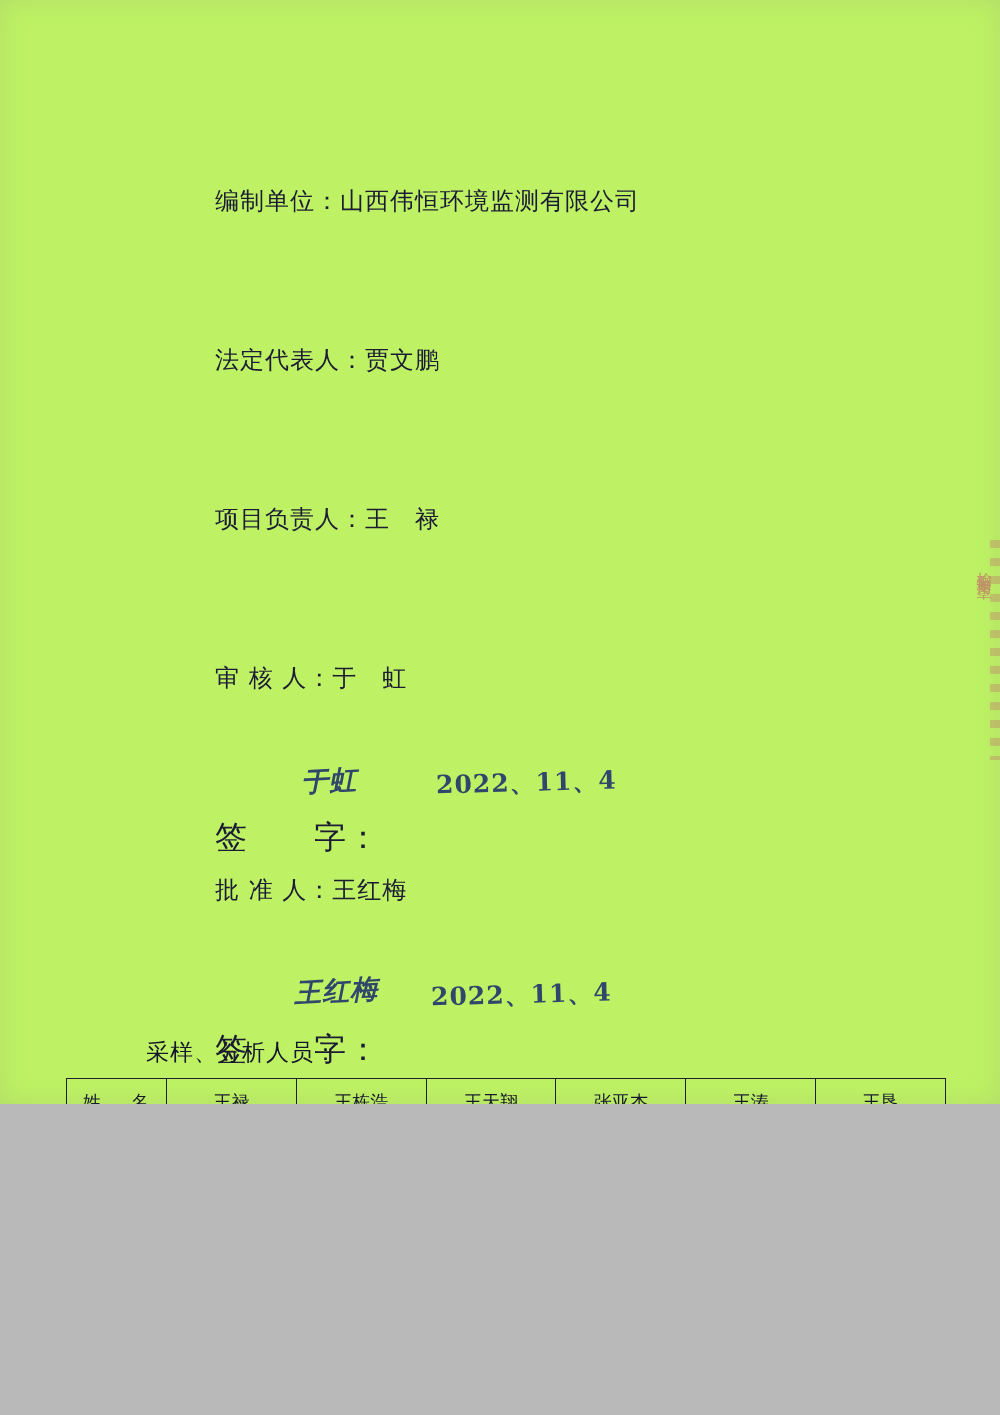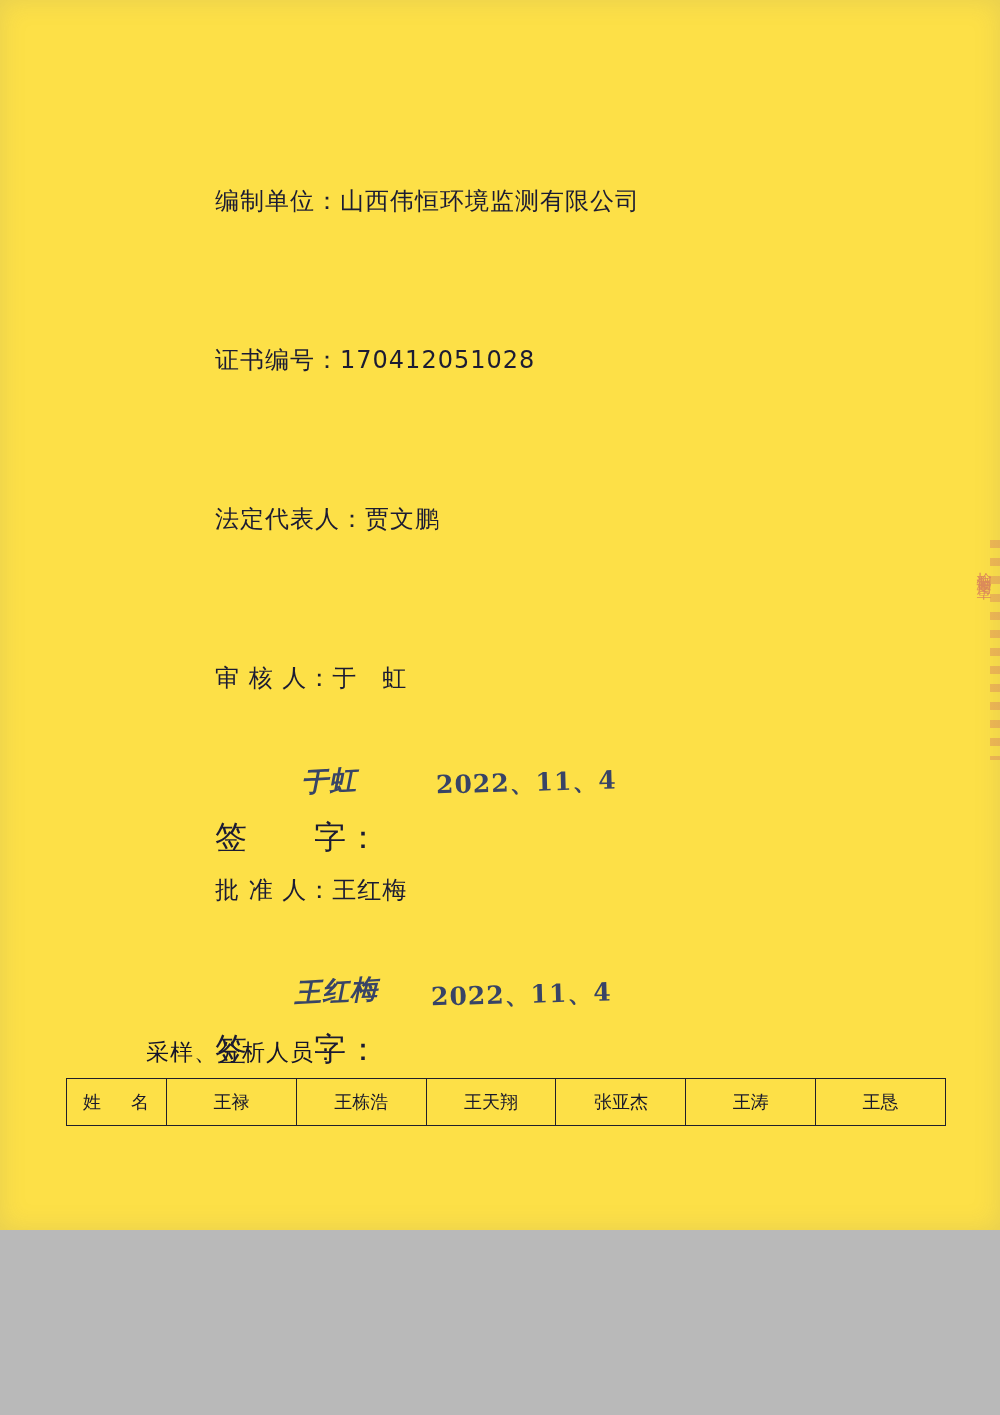--- a/index.html
+++ b/index.html
@@ -3,22 +3,22 @@
 <meta charset="utf-8">
 <style>
   html, body {
     margin: 0;
     padding: 0;
     background: #b9b9b9;
   }
   .page {
     position: relative;
     width: 1000px;
-    height: 1230px;
-    background: #fde047;
+    height: 1104px;
+    background: #bef264;
     overflow: hidden;
     font-family: "DejaVu Sans", "Liberation Sans", sans-serif;
     color: #14142a;
   }
   
   .page:before {
     content: "";
     position: absolute;
     inset: 0;
     box-shadow: inset 0 0 26px rgba(120,120,120,0.18);
@@ -138,24 +138,24 @@
   <div class="stamp-edge"></div>
   <div class="stamp">检测专用章</div>
 
   <div class="content">
 
     <ul class="info-list">
       <li class="info-line">
         <span class="label">编制单位：</span><span class="value">山西伟恒环境监测有限公司</span>
       </li>
       <li class="info-line">
-        <span class="label">证书编号：</span><span class="value">170412051028</span>
+        <span class="label">法定代表人：</span><span class="value">贾文鹏</span>
       </li>
       <li class="info-line">
-        <span class="label">法定代表人：</span><span class="value">贾文鹏</span>
+        <span class="label">项目负责人：</span><span class="value">王　禄</span>
       </li>
       <li class="info-line">
         <span class="label">审 核 人：</span><span class="value">于　虹</span>
       </li>
 
       <li class="info-line sig-line">
         <span class="sig-label">签　　字：</span>
         <span class="ink" style="left:155px; top:-4px; font-size:27px;">于虹</span>
         <span class="ink date" style="left:290px; top:-2px; font-size:25px;">2022、11、4</span>
       </li>

